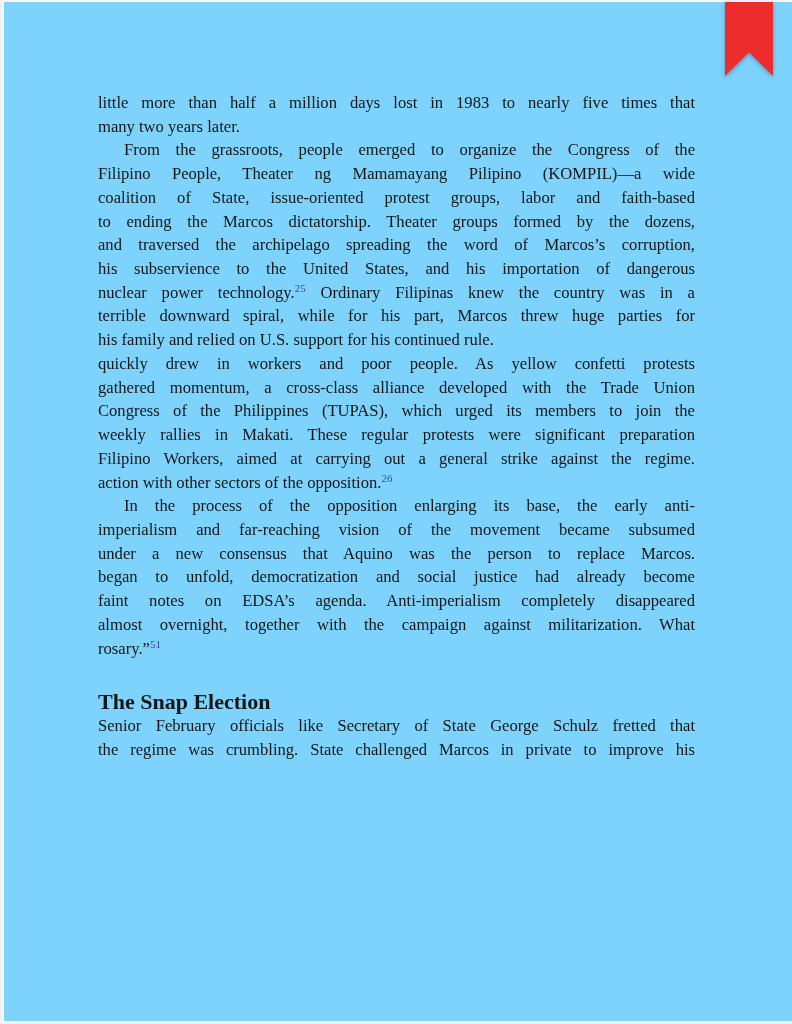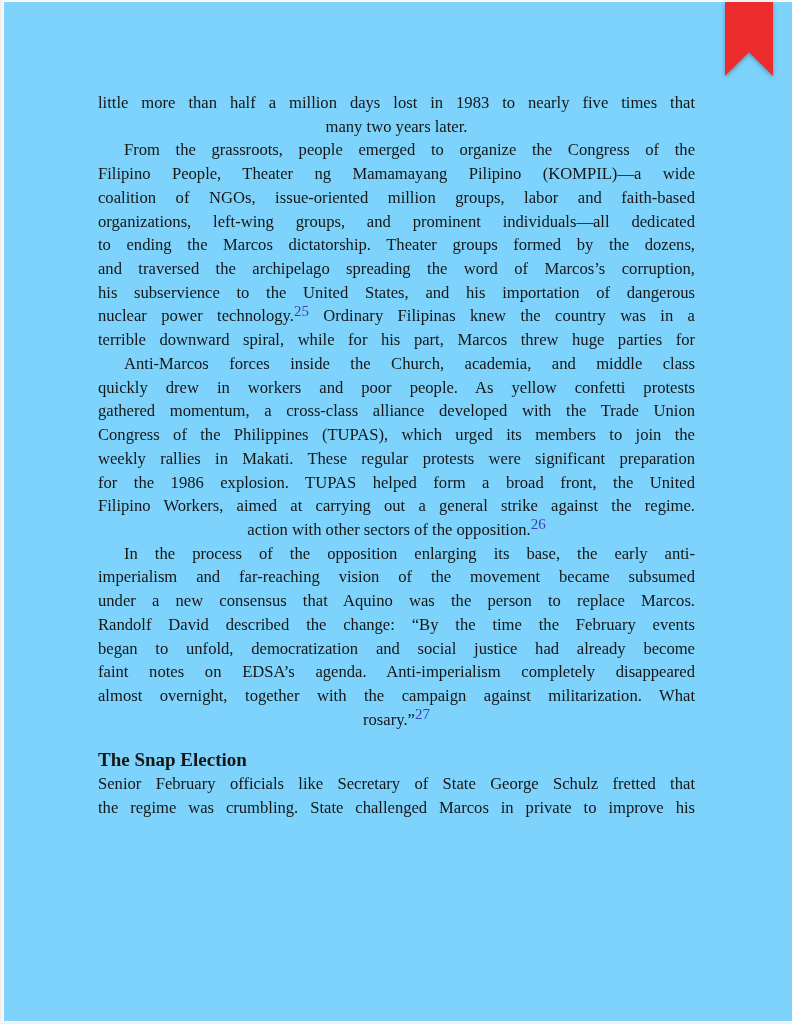--- a/index.html
+++ b/index.html
@@ -47,36 +47,36 @@
   }
   .text-block {
     position: absolute;
     left: 98px;
     top: 91px;
     width: 597px;
     font-size: 16.6px;
     line-height: 23.72px;
     text-rendering: optimizeLegibility;
   }
-  .line { white-space: normal; text-align: center; }
+  .line { white-space: normal; }
   .line.j { text-align: justify; text-align-last: justify; }
   .line.ind { text-indent: 26px; }
   sup.fn {
     color: var(--footnote-blue);
-    font-size: 15px;
+    font-size: 11px;
     line-height: 0;
     position: relative;
     top: -5.5px;
     vertical-align: baseline;
     cursor: pointer;
   }
   .heading {
     font-weight: bold;
-    margin-top: 17px;
-    font-size: 19px;
+    margin-top: 30px;
+    font-size: 22px;
     line-height: 23.72px;
   }
 </style>
 </head>
 <body>
 
 <div class="page">
   <div class="edge-top"></div>
   <div class="edge-left"></div>
   <div class="edge-bottom"></div>
@@ -86,47 +86,44 @@
   </div>
 
   <div class="text-block">
       <div class="para">
         <div class="line j">little more than half a million days lost in 1983 to nearly five times that</div>
         <div class="line">many two years later.</div>
       </div>
       <div class="para">
         <div class="line j ind">From the grassroots, people emerged to organize the Congress of the</div>
         <div class="line j">Filipino People, Theater ng Mamamayang Pilipino (KOMPIL)—a wide</div>
-        <div class="line j">coalition of NGOs, issue-oriented million groups, labor and faith-based</div>
-        <div class="line j">organizations, left-wing groups, and prominent individuals—all dedicated</div>
+        <div class="line j">coalition of State, issue-oriented protest groups, labor and faith-based</div>
         <div class="line j">to ending the Marcos dictatorship. Theater groups formed by the dozens,</div>
         <div class="line j">and traversed the archipelago spreading the word of Marcos’s corruption,</div>
         <div class="line j">his subservience to the United States, and his importation of dangerous</div>
         <div class="line j">nuclear power technology.<sup class="fn">25</sup> Ordinary Filipinas knew the country was in a</div>
         <div class="line j">terrible downward spiral, while for his part, Marcos threw huge parties for</div>
+        <div class="line">his family and relied on U.S. support for his continued rule.</div>
       </div>
       <div class="para">
-        <div class="line j ind">Anti-Marcos forces inside the Church, academia, and middle class</div>
         <div class="line j">quickly drew in workers and poor people. As yellow confetti protests</div>
         <div class="line j">gathered momentum, a cross-class alliance developed with the Trade Union</div>
         <div class="line j">Congress of the Philippines (TUPAS), which urged its members to join the</div>
         <div class="line j">weekly rallies in Makati. These regular protests were significant preparation</div>
-        <div class="line j">for the 1986 explosion. TUPAS helped form a broad front, the United</div>
         <div class="line j">Filipino Workers, aimed at carrying out a general strike against the regime.</div>
         <div class="line">action with other sectors of the opposition.<sup class="fn">26</sup></div>
       </div>
       <div class="para">
         <div class="line j ind">In the process of the opposition enlarging its base, the early anti-</div>
         <div class="line j">imperialism and far-reaching vision of the movement became subsumed</div>
         <div class="line j">under a new consensus that Aquino was the person to replace Marcos.</div>
-        <div class="line j">Randolf David described the change: “By the time the February events</div>
         <div class="line j">began to unfold, democratization and social justice had already become</div>
         <div class="line j">faint notes on EDSA’s agenda. Anti-imperialism completely disappeared</div>
         <div class="line j">almost overnight, together with the campaign against militarization. What</div>
-        <div class="line">rosary.”<sup class="fn">27</sup></div>
+        <div class="line">rosary.”<sup class="fn">51</sup></div>
       </div>
       <div class="heading">The Snap Election</div>
       <div class="para">
         <div class="line j">Senior February officials like Secretary of State George Schulz fretted that</div>
         <div class="line j">the regime was crumbling. State challenged Marcos in private to improve his</div>
       </div>
     </div>
 </div>
 
 </body></html>

